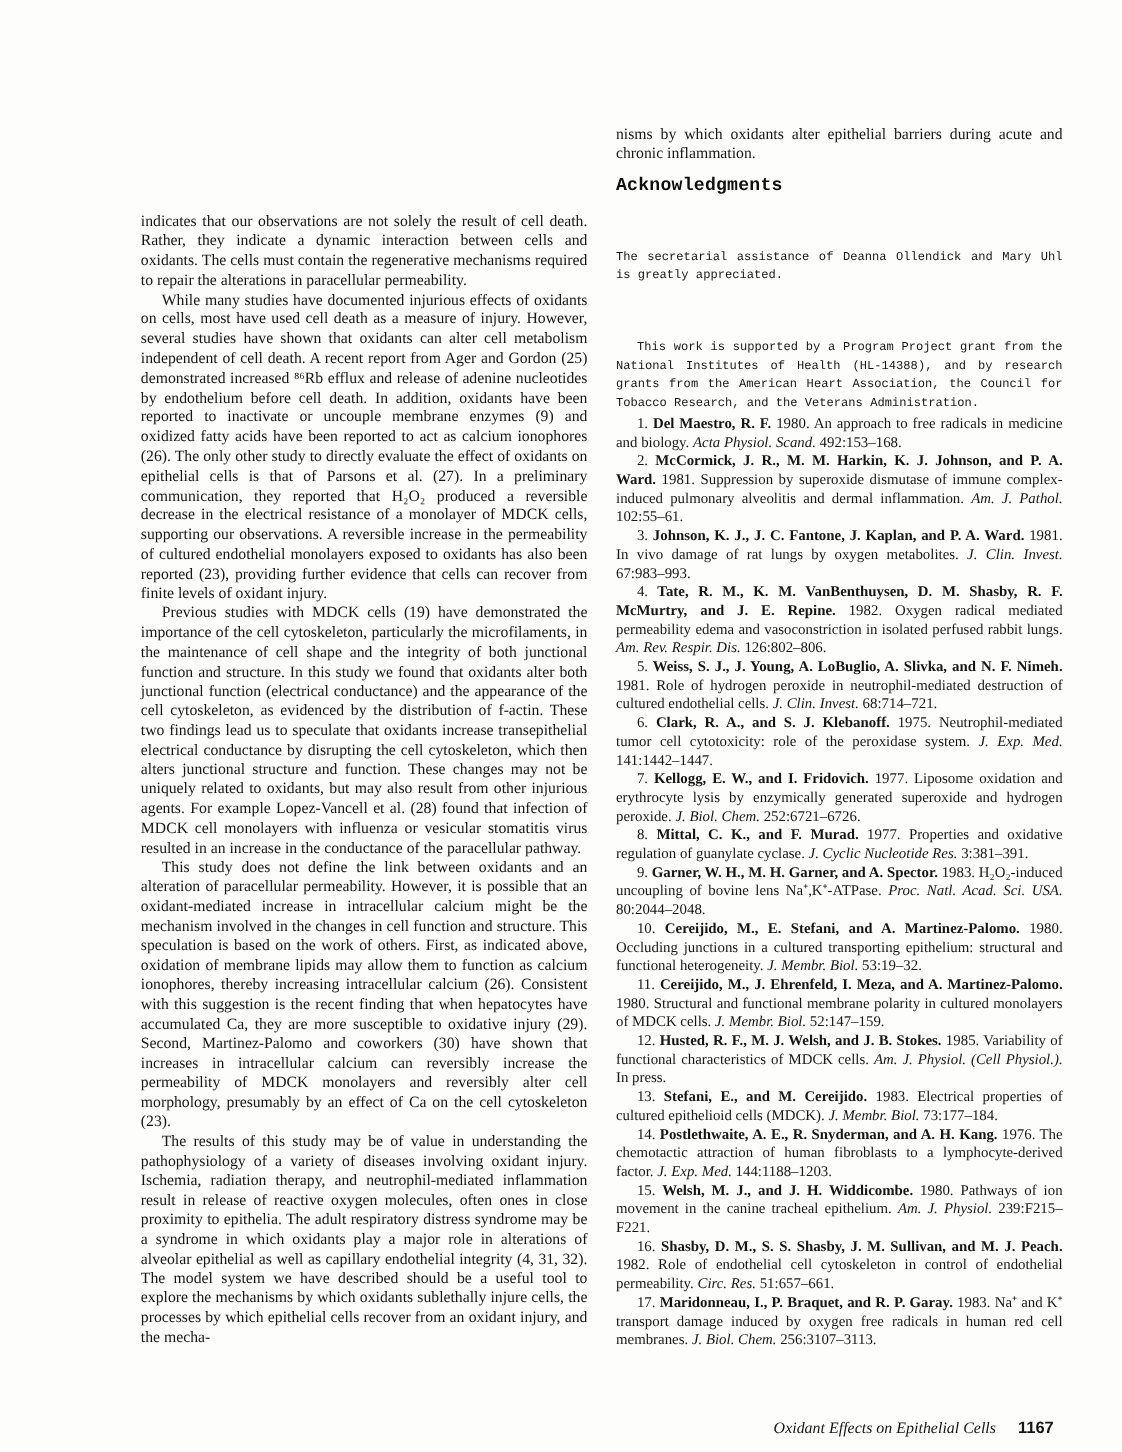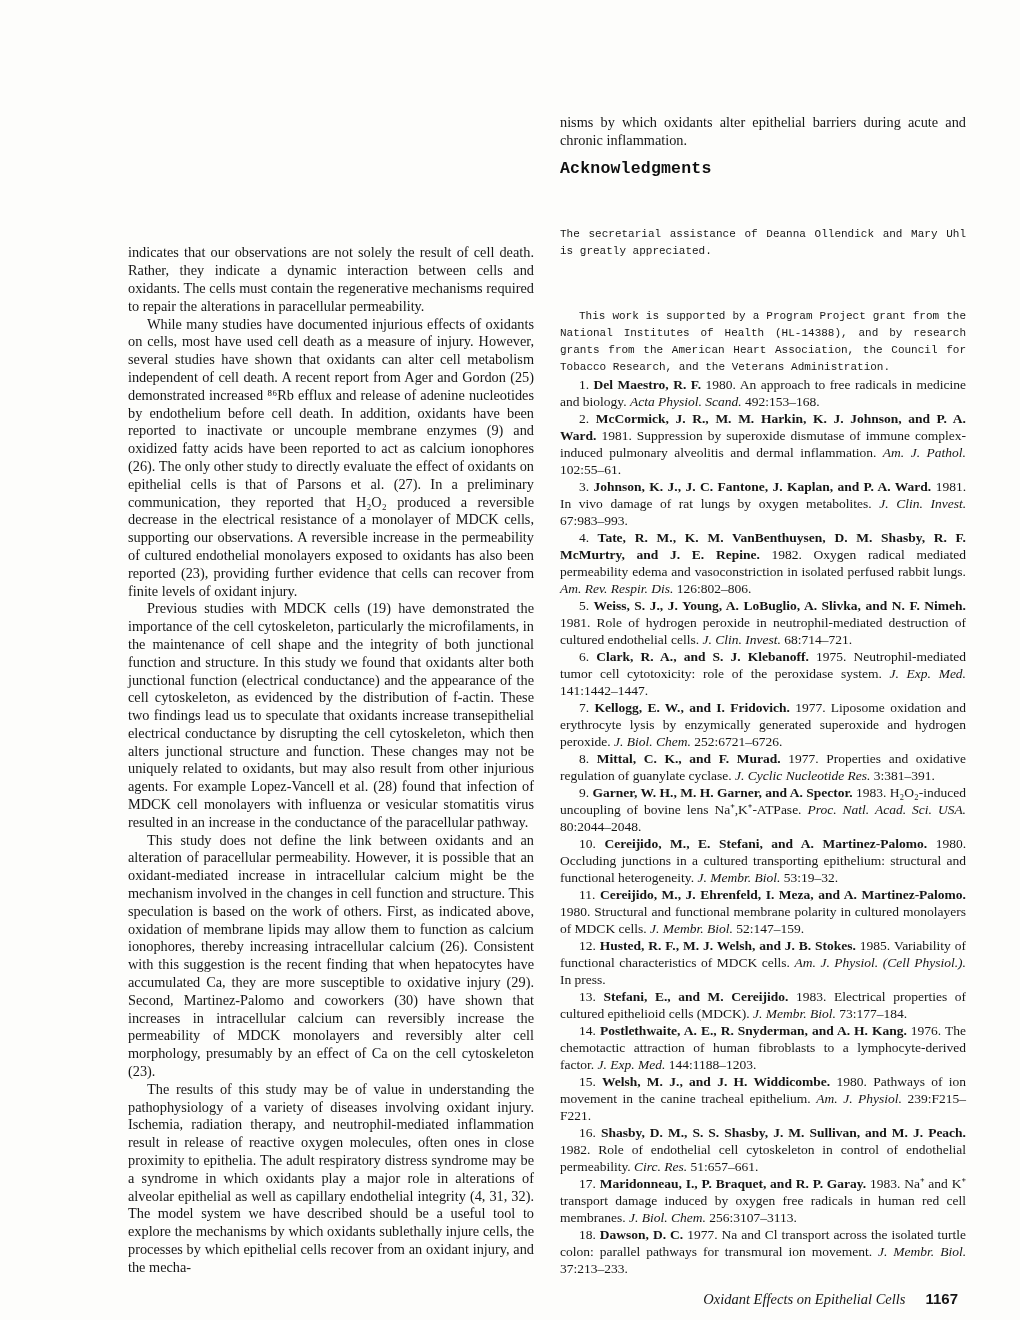--- a/index.html
+++ b/index.html
@@ -115,21 +115,20 @@
           <p class="ref"><span class="ref-num">8.</span><span class="ref-authors"> Mittal, C. K., and F. Murad.</span><span class="ref-body"> 1977. Properties and oxidative regulation of guanylate cyclase. </span><span class="ref-journal">J. Cyclic Nucleotide Res.</span><span class="ref-tail"> 3:381–391.</span></p>
           <p class="ref"><span class="ref-num">9.</span><span class="ref-authors"> Garner, W. H., M. H. Garner, and A. Spector.</span><span class="ref-body"> 1983. H₂O₂-induced uncoupling of bovine lens Na⁺,K⁺-ATPase. </span><span class="ref-journal">Proc. Natl. Acad. Sci. USA.</span><span class="ref-tail"> 80:2044–2048.</span></p>
           <p class="ref"><span class="ref-num">10.</span><span class="ref-authors"> Cereijido, M., E. Stefani, and A. Martinez-Palomo.</span><span class="ref-body"> 1980. Occluding junctions in a cultured transporting epithelium: structural and functional heterogeneity. </span><span class="ref-journal">J. Membr. Biol.</span><span class="ref-tail"> 53:19–32.</span></p>
           <p class="ref"><span class="ref-num">11.</span><span class="ref-authors"> Cereijido, M., J. Ehrenfeld, I. Meza, and A. Martinez-Palomo.</span><span class="ref-body"> 1980. Structural and functional membrane polarity in cultured monolayers of MDCK cells. </span><span class="ref-journal">J. Membr. Biol.</span><span class="ref-tail"> 52:147–159.</span></p>
           <p class="ref"><span class="ref-num">12.</span><span class="ref-authors"> Husted, R. F., M. J. Welsh, and J. B. Stokes.</span><span class="ref-body"> 1985. Variability of functional characteristics of MDCK cells. </span><span class="ref-journal">Am. J. Physiol. (Cell Physiol.).</span><span class="ref-tail"> In press.</span></p>
           <p class="ref"><span class="ref-num">13.</span><span class="ref-authors"> Stefani, E., and M. Cereijido.</span><span class="ref-body"> 1983. Electrical properties of cultured epithelioid cells (MDCK). </span><span class="ref-journal">J. Membr. Biol.</span><span class="ref-tail"> 73:177–184.</span></p>
           <p class="ref"><span class="ref-num">14.</span><span class="ref-authors"> Postlethwaite, A. E., R. Snyderman, and A. H. Kang.</span><span class="ref-body"> 1976. The chemotactic attraction of human fibroblasts to a lymphocyte-derived factor. </span><span class="ref-journal">J. Exp. Med.</span><span class="ref-tail"> 144:1188–1203.</span></p>
           <p class="ref"><span class="ref-num">15.</span><span class="ref-authors"> Welsh, M. J., and J. H. Widdicombe.</span><span class="ref-body"> 1980. Pathways of ion movement in the canine tracheal epithelium. </span><span class="ref-journal">Am. J. Physiol.</span><span class="ref-tail"> 239:F215–F221.</span></p>
           <p class="ref"><span class="ref-num">16.</span><span class="ref-authors"> Shasby, D. M., S. S. Shasby, J. M. Sullivan, and M. J. Peach.</span><span class="ref-body"> 1982. Role of endothelial cell cytoskeleton in control of endothelial permeability. </span><span class="ref-journal">Circ. Res.</span><span class="ref-tail"> 51:657–661.</span></p>
           <p class="ref"><span class="ref-num">17.</span><span class="ref-authors"> Maridonneau, I., P. Braquet, and R. P. Garay.</span><span class="ref-body"> 1983. Na⁺ and K⁺ transport damage induced by oxygen free radicals in human red cell membranes. </span><span class="ref-journal">J. Biol. Chem.</span><span class="ref-tail"> 256:3107–3113.</span></p>
-          <p class="ref"><span class="ref-num">18.</span><span class="ref-authors"> Dawson, D. C.</span><span class="ref-body"> 1977. Na and Cl transport across the isolated turtle colon: parallel pathways for transmural ion movement. </span><span class="ref-journal">J. Membr. Biol.</span><span class="ref-tail"> 37:213–233.</span></p>
         </div>
     </div>
 
   </div>
 
   <div class="footer">
     <span class="running-title">Oxidant Effects on Epithelial Cells</span><span class="page-number">1167</span>
   </div>
 </div>
 

